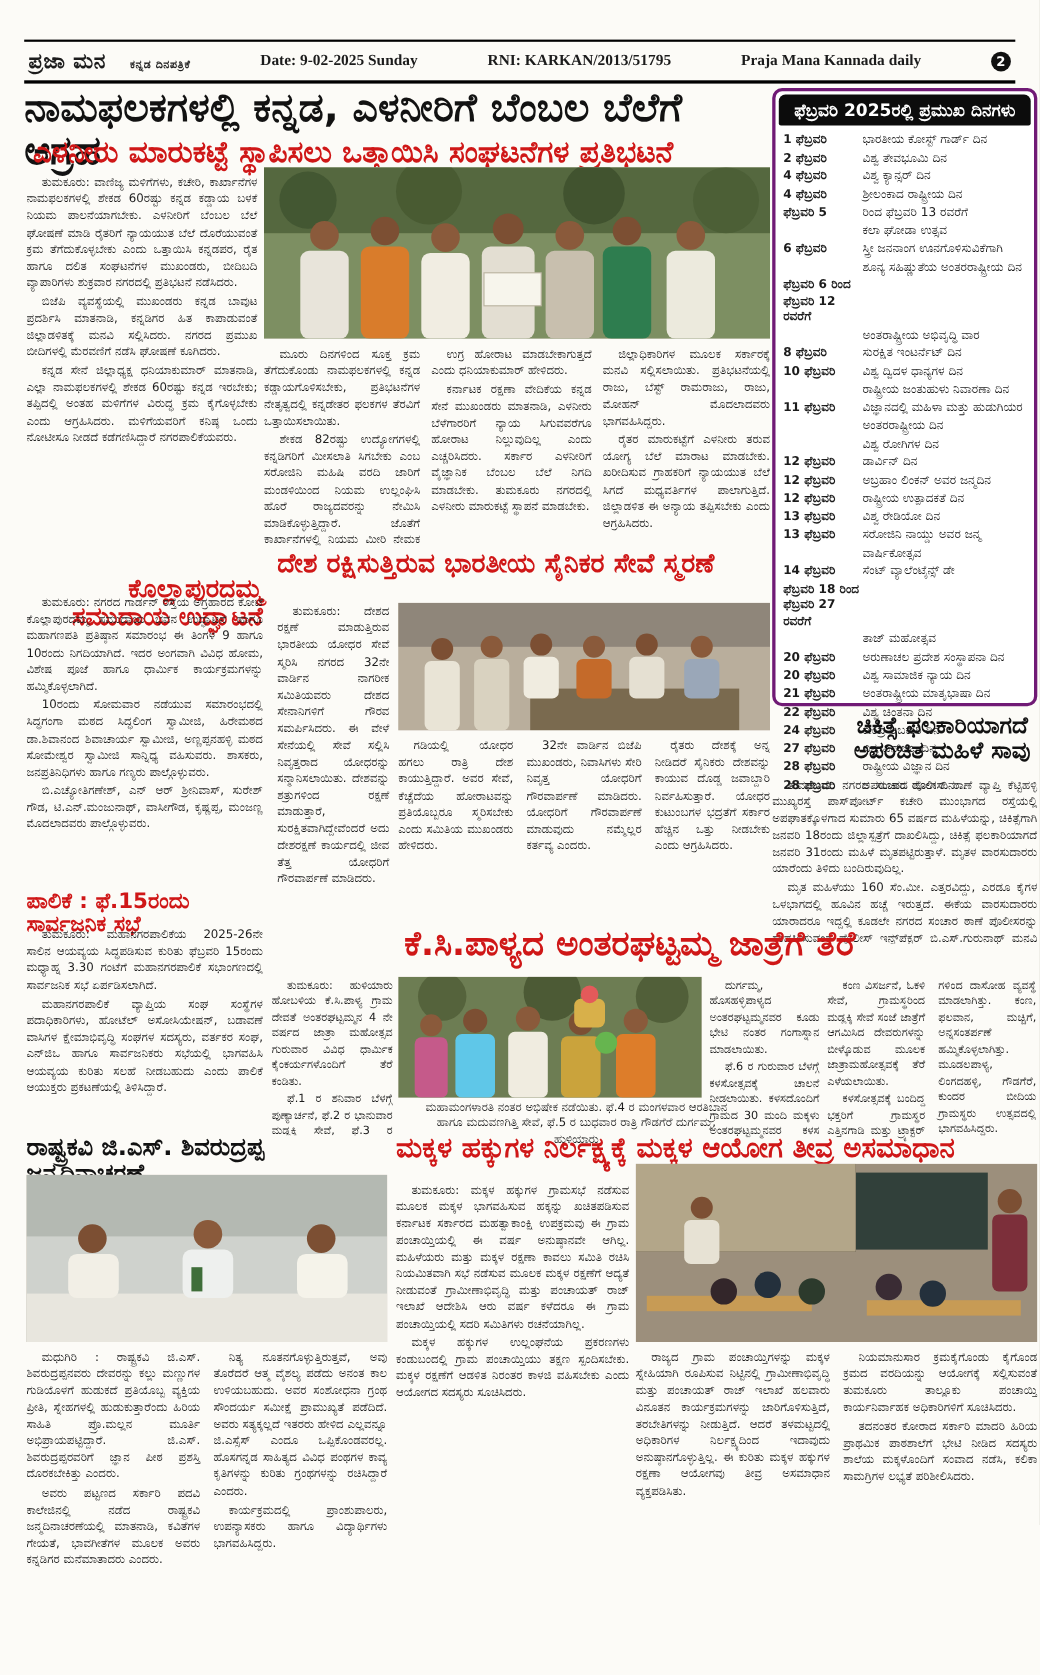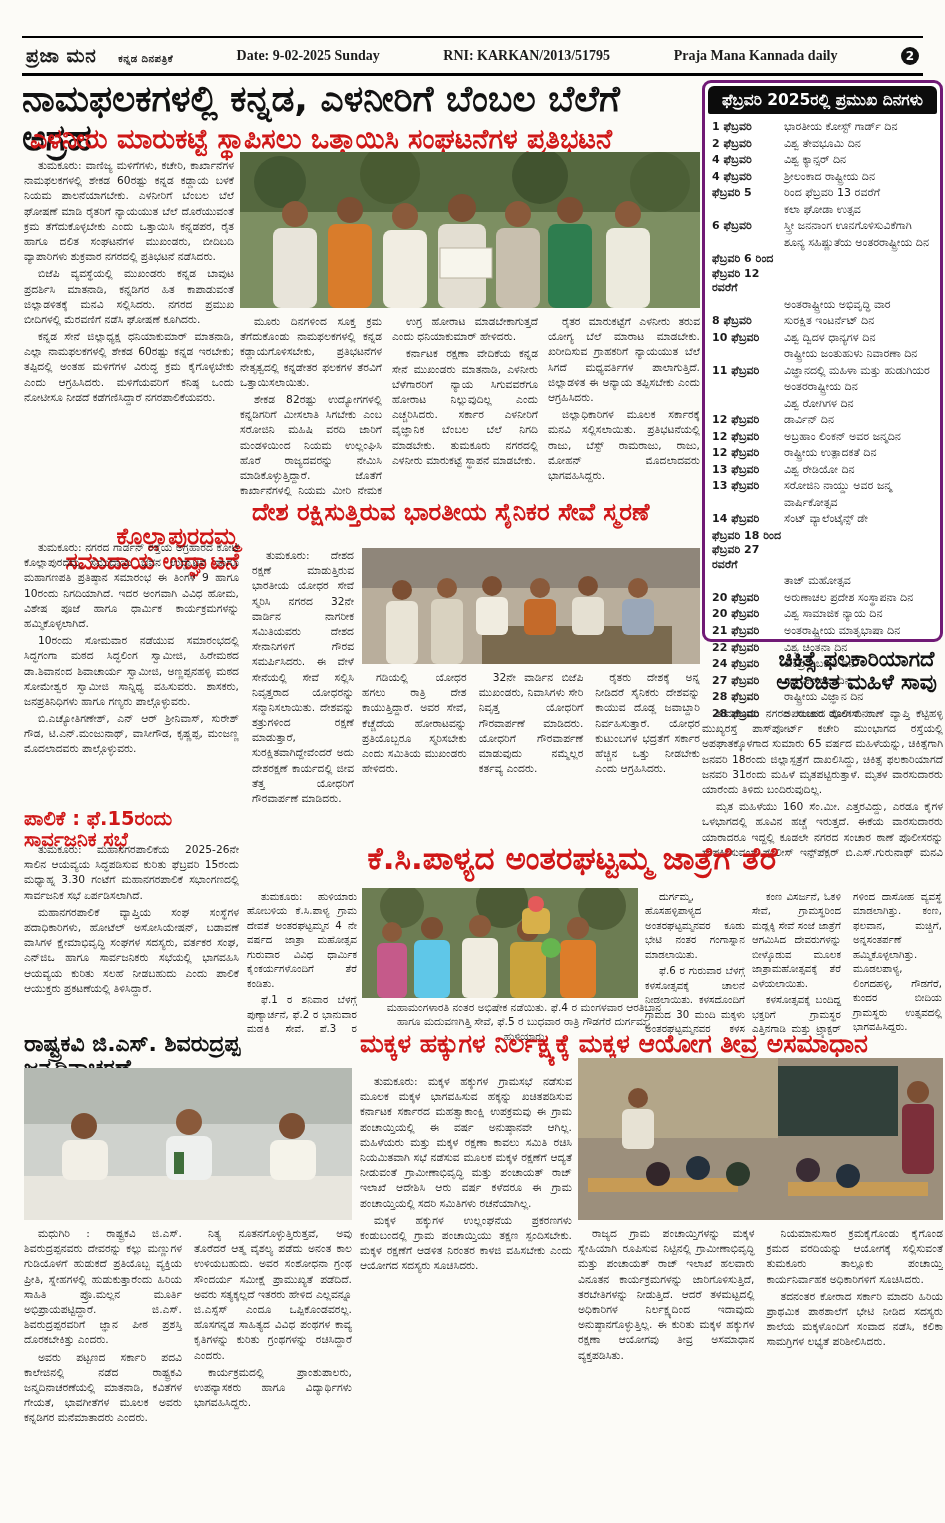--- a/index.html
+++ b/index.html
@@ -87,22 +87,22 @@
     </div>
   <div class="abs bt" style="top:314px;left:240px;width:142px;height:182px;overflow:hidden;">
       <p>ಮೂರು ದಿನಗಳಿಂದ ಸೂಕ್ತ ಕ್ರಮ ತೆಗೆದುಕೊಂಡು ನಾಮಫಲಕಗಳಲ್ಲಿ ಕನ್ನಡ ಕಡ್ಡಾಯಗೊಳಿಸಬೇಕು, ಪ್ರತಿಭಟನೆಗಳ ನೇತೃತ್ವದಲ್ಲಿ ಕನ್ನಡೇತರ ಫಲಕಗಳ ತೆರವಿಗೆ ಒತ್ತಾಯಿಸಲಾಯಿತು.</p>
       <p>ಶೇಕಡ 82ರಷ್ಟು ಉದ್ಯೋಗಗಳಲ್ಲಿ ಕನ್ನಡಿಗರಿಗೆ ಮೀಸಲಾತಿ ಸಿಗಬೇಕು ಎಂಬ ಸರೋಜಿನಿ ಮಹಿಷಿ ವರದಿ ಜಾರಿಗೆ ಮಂಡಳಿಯಿಂದ ನಿಯಮ ಉಲ್ಲಂಘಿಸಿ ಹೊರೆ ರಾಜ್ಯದವರನ್ನು ನೇಮಿಸಿ ಮಾಡಿಕೊಳ್ಳುತ್ತಿದ್ದಾರೆ. ಜೊತೆಗೆ ಕಾರ್ಖಾನೆಗಳಲ್ಲಿ ನಿಯಮ ಮೀರಿ ನೇಮಕ ಮಾಡಲಾಗುತ್ತಿದೆ ಎಂದು ದೂರಿದರು.</p>
     </div>
   <div class="abs bt" style="top:314px;left:392px;width:146px;height:182px;overflow:hidden;">
       <p>ಉಗ್ರ ಹೋರಾಟ ಮಾಡಬೇಕಾಗುತ್ತದೆ ಎಂದು ಧನಿಯಾಕುಮಾರ್ ಹೇಳಿದರು.</p>
       <p>ಕರ್ನಾಟಕ ರಕ್ಷಣಾ ವೇದಿಕೆಯ ಕನ್ನಡ ಸೇನೆ ಮುಖಂಡರು ಮಾತನಾಡಿ, ಎಳನೀರು ಬೆಳೆಗಾರರಿಗೆ ನ್ಯಾಯ ಸಿಗುವವರೆಗೂ ಹೋರಾಟ ನಿಲ್ಲುವುದಿಲ್ಲ ಎಂದು ಎಚ್ಚರಿಸಿದರು. ಸರ್ಕಾರ ಎಳನೀರಿಗೆ ವೈಜ್ಞಾನಿಕ ಬೆಂಬಲ ಬೆಲೆ ನಿಗದಿ ಮಾಡಬೇಕು. ತುಮಕೂರು ನಗರದಲ್ಲಿ ಎಳನೀರು ಮಾರುಕಟ್ಟೆ ಸ್ಥಾಪನೆ ಮಾಡಬೇಕು.</p>
     </div>
   <div class="abs bt" style="top:314px;left:548px;width:152px;height:182px;overflow:hidden;">
+      <p>ಜಿಲ್ಲಾಧಿಕಾರಿಗಳ ಮೂಲಕ ಸರ್ಕಾರಕ್ಕೆ ಮನವಿ ಸಲ್ಲಿಸಲಾಯಿತು. ಪ್ರತಿಭಟನೆಯಲ್ಲಿ ರಾಜು, ಬೆಸ್ಟ್ ರಾಮರಾಜು, ರಾಜು, ಮೋಹನ್ ಮೊದಲಾದವರು ಭಾಗವಹಿಸಿದ್ದರು.</p>
       <p>ರೈತರ ಮಾರುಕಟ್ಟೆಗೆ ಎಳನೀರು ತರುವ ಯೋಗ್ಯ ಬೆಲೆ ಮಾರಾಟ ಮಾಡಬೇಕು. ಖರೀದಿಸುವ ಗ್ರಾಹಕರಿಗೆ ನ್ಯಾಯಯುತ ಬೆಲೆ ಸಿಗದೆ ಮಧ್ಯವರ್ತಿಗಳ ಪಾಲಾಗುತ್ತಿದೆ. ಜಿಲ್ಲಾಡಳಿತ ಈ ಅನ್ಯಾಯ ತಪ್ಪಿಸಬೇಕು ಎಂದು ಆಗ್ರಹಿಸಿದರು.</p>
-      <p>ಜಿಲ್ಲಾಧಿಕಾರಿಗಳ ಮೂಲಕ ಸರ್ಕಾರಕ್ಕೆ ಮನವಿ ಸಲ್ಲಿಸಲಾಯಿತು. ಪ್ರತಿಭಟನೆಯಲ್ಲಿ ರಾಜು, ಬೆಸ್ಟ್ ರಾಮರಾಜು, ರಾಜು, ಮೋಹನ್ ಮೊದಲಾದವರು ಭಾಗವಹಿಸಿದ್ದರು.</p>
     </div>
 
   <div class="abs febbox" style="top:80px;left:702px;width:241px;height:562px;">
     <div class="febtitle">ಫೆಬ್ರವರಿ 2025ರಲ್ಲಿ ಪ್ರಮುಖ ದಿನಗಳು</div>
     <div>
 
         <div class="febrow">
           <span class="d">1 ಫೆಬ್ರವರಿ</span>
           <span class="e">ಭಾರತೀಯ ಕೋಸ್ಟ್ ಗಾರ್ಡ್ ದಿನ</span>
         </div>

